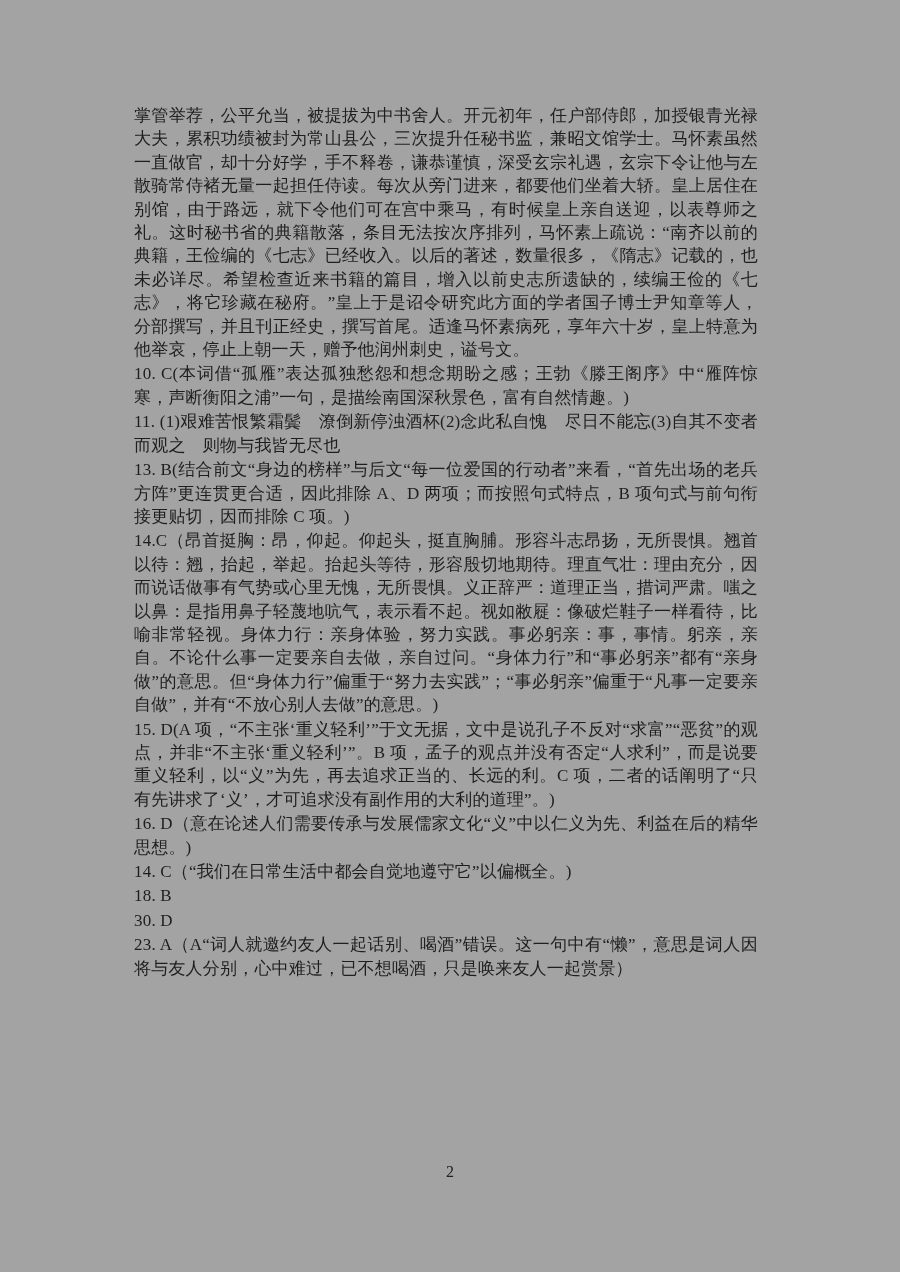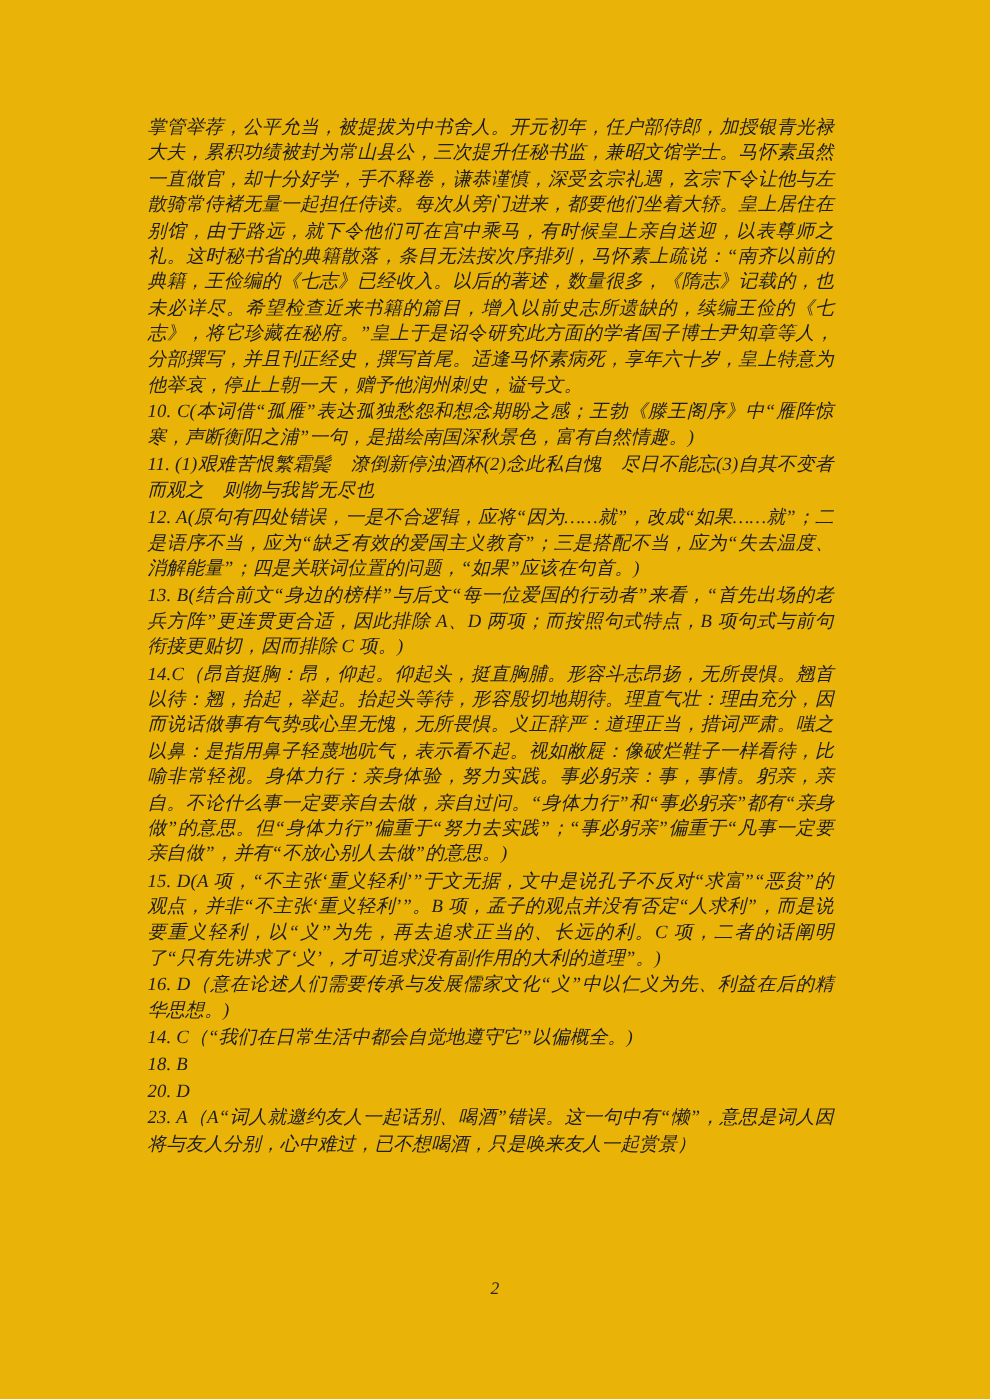--- a/index.html
+++ b/index.html
@@ -4,25 +4,24 @@
 <style>
   html, body {
     margin: 0;
     padding: 0;
     background: #ffffff;
   }
   .page {
     position: relative;
     width: 900px;
     height: 1272px;
-    background: #eab308;
+    background: #a3a3a3;
     overflow: hidden;
     font-family: "Liberation Serif", "DejaVu Serif", serif;
     color: #1e1e1e;
-    font-style: italic;
   }
   .text-block {
     position: absolute;
     left: 134px;
     top: 104px;
     width: 624px;
     font-size: 17px;
     line-height: 23.4px;
     text-align: justify;
     text-justify: inter-ideograph;
@@ -43,26 +42,25 @@
   }
 </style>
 </head>
 <body>
 
 <div class="page">
   <div class="text-block">
     <p class="para">掌管举荐，公平允当，被提拔为中书舍人。开元初年，任户部侍郎，加授银青光禄大夫，累积功绩被封为常山县公，三次提升任秘书监，兼昭文馆学士。马怀素虽然一直做官，却十分好学，手不释卷，谦恭谨慎，深受玄宗礼遇，玄宗下令让他与左散骑常侍褚无量一起担任侍读。每次从旁门进来，都要他们坐着大轿。皇上居住在别馆，由于路远，就下令他们可在宫中乘马，有时候皇上亲自送迎，以表尊师之礼。这时秘书省的典籍散落，条目无法按次序排列，马怀素上疏说：“南齐以前的典籍，王俭编的《七志》已经收入。以后的著述，数量很多，《隋志》记载的，也未必详尽。希望检查近来书籍的篇目，增入以前史志所遗缺的，续编王俭的《七志》，将它珍藏在秘府。”皇上于是诏令研究此方面的学者国子博士尹知章等人，分部撰写，并且刊正经史，撰写首尾。适逢马怀素病死，享年六十岁，皇上特意为他举哀，停止上朝一天，赠予他润州刺史，谥号文。</p>
     <p class="para">10. C(本词借“孤雁”表达孤独愁怨和想念期盼之感；王勃《滕王阁序》中“雁阵惊寒，声断衡阳之浦”一句，是描绘南国深秋景色，富有自然情趣。)</p>
     <p class="para">11. (1)艰难苦恨繁霜鬓　潦倒新停浊酒杯(2)念此私自愧　尽日不能忘(3)自其不变者而观之　则物与我皆无尽也</p>
-    <p class="para">12. A(原句有四处错误，一是不合逻辑，应将“因为……就”，改成“如果……就”；二是语序不当，应为“缺乏有效的爱国主义教育”；三是搭配不当，应为“失去温度、消解能量”；四是关联词位置的问题，“如果”应该在句首。)</p>
     <p class="para">13. B(结合前文“身边的榜样”与后文“每一位爱国的行动者”来看，“首先出场的老兵方阵”更连贯更合适，因此排除 A、D 两项；而按照句式特点，B 项句式与前句衔接更贴切，因而排除 C 项。)</p>
     <p class="para">14.C（昂首挺胸：昂，仰起。仰起头，挺直胸脯。形容斗志昂扬，无所畏惧。翘首以待：翘，抬起，举起。抬起头等待，形容殷切地期待。理直气壮：理由充分，因而说话做事有气势或心里无愧，无所畏惧。义正辞严：道理正当，措词严肃。嗤之以鼻：是指用鼻子轻蔑地吭气，表示看不起。视如敝屣：像破烂鞋子一样看待，比喻非常轻视。身体力行：亲身体验，努力实践。事必躬亲：事，事情。躬亲，亲自。不论什么事一定要亲自去做，亲自过问。“身体力行”和“事必躬亲”都有“亲身做”的意思。但“身体力行”偏重于“努力去实践”；“事必躬亲”偏重于“凡事一定要亲自做”，并有“不放心别人去做”的意思。)</p>
     <p class="para">15. D(A 项，“不主张‘重义轻利’”于文无据，文中是说孔子不反对“求富”“恶贫”的观点，并非“不主张‘重义轻利’”。B 项，孟子的观点并没有否定“人求利”，而是说要重义轻利，以“义”为先，再去追求正当的、长远的利。C 项，二者的话阐明了“只有先讲求了‘义’，才可追求没有副作用的大利的道理”。)</p>
     <p class="para">16. D（意在论述人们需要传承与发展儒家文化“义”中以仁义为先、利益在后的精华思想。)</p>
     <p class="para">14. C（“我们在日常生活中都会自觉地遵守它”以偏概全。)</p>
     <p class="para">18. B</p>
-    <p class="para">20. D</p>
+    <p class="para">30. D</p>
     <p class="para">23. A（A“词人就邀约友人一起话别、喝酒”错误。这一句中有“懒”，意思是词人因将与友人分别，心中难过，已不想喝酒，只是唤来友人一起赏景）</p>
   </div>
   <div class="page-footer">
     <span>2</span>
   </div>
 </div>
 
 </body></html>

